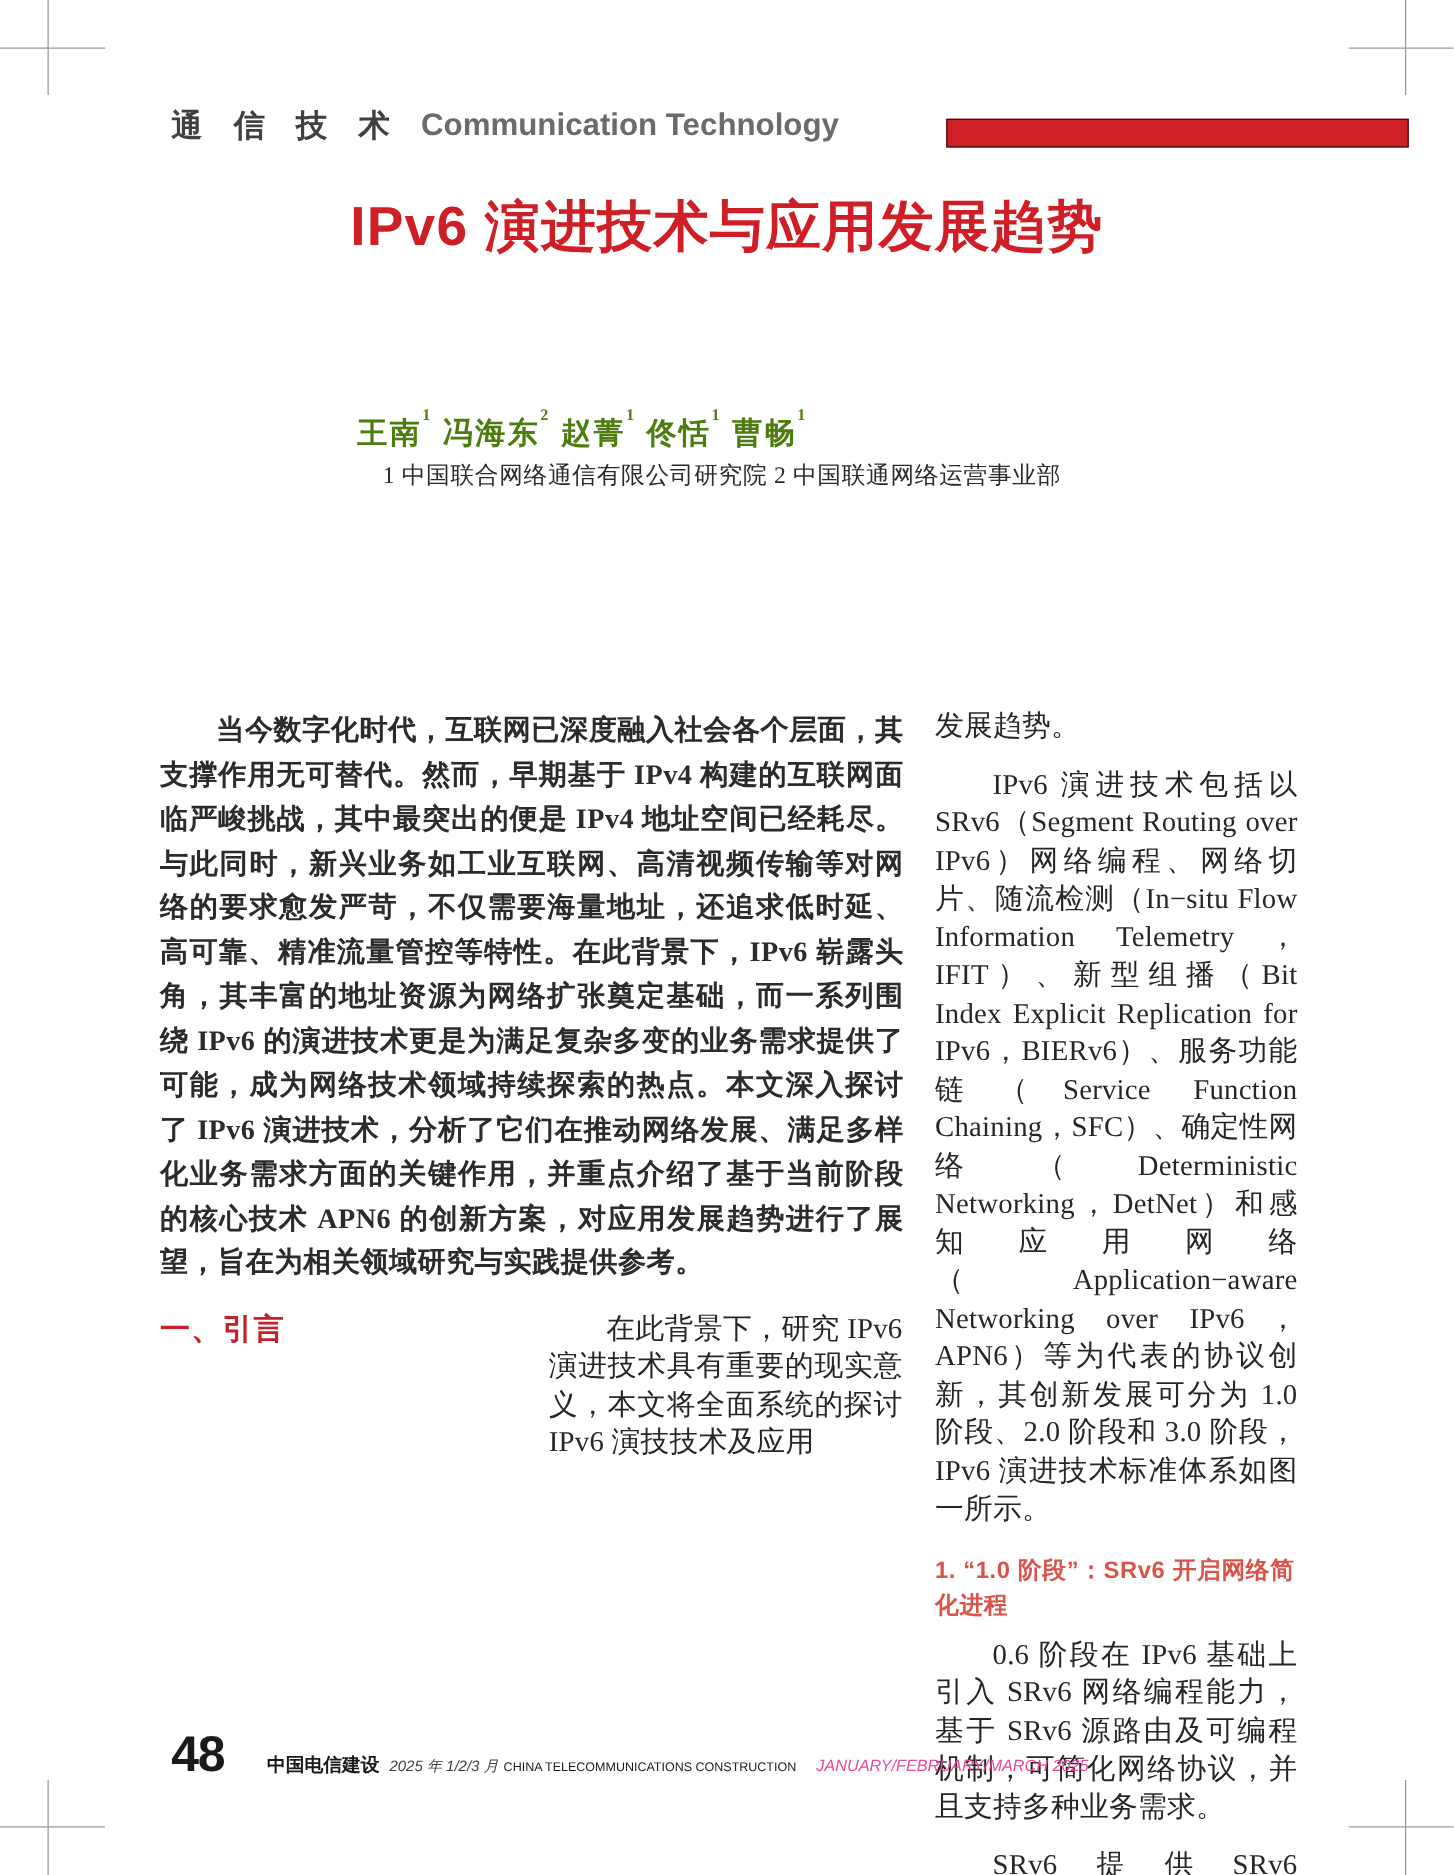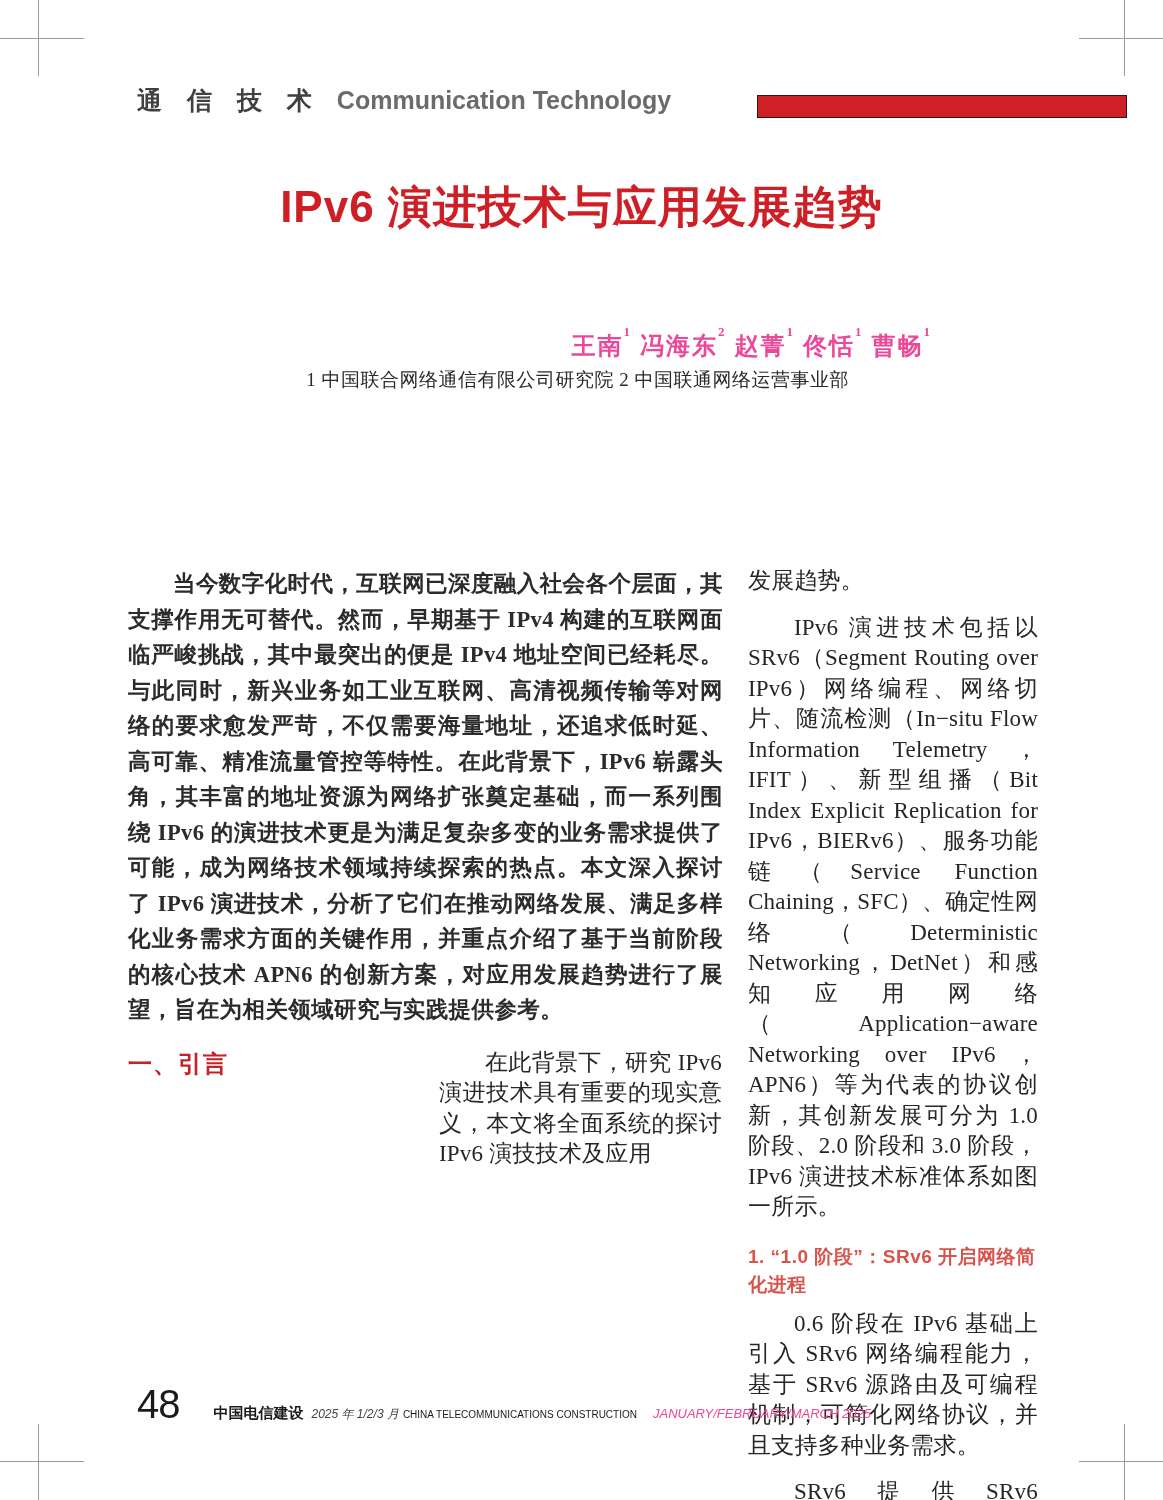--- a/index.html
+++ b/index.html
@@ -35,33 +35,33 @@
   .mast-bar{
     position:absolute;left:757px;top:95px;
     width:370px;height:23px;
     background:#cf2027;
     border:1.5px solid #3a1214;
     box-sizing:border-box;
   }
 
   
   .doc-title{
-    position:absolute;left:0;top:178px;width:1163px;
+    position:absolute;left:0;top:152px;width:1163px;
     text-align:center;
     font-family:"Liberation Sans", sans-serif;
     font-weight:bold;font-size:44px;color:#cf1f26;
     letter-spacing:1px;
   }
 
   
   .authors{
     position:absolute;left:0;top:330px;width:932px;
-    text-align:right;
-    font-family:"Liberation Serif", serif;
-    font-weight:bold;font-size:24px;color:#ec4899;
+    text-align:center;
+    font-family:"Liberation Serif", serif;
+    font-weight:bold;font-size:24px;color:#4d7c0f;
     letter-spacing:2px;
   }
   .authors sup{font-size:13px;font-weight:bold;top:-.7em;position:relative;}
   .affil{
     position:absolute;left:0;top:367px;width:1155px;
     text-align:center;
     font-family:"Liberation Serif", serif;
     font-size:19px;color:#2a2a2a;letter-spacing:.5px;
   }
 
@@ -120,21 +120,21 @@
     text-justify:inter-character;
   }
 
   
   .footer{
     position:absolute;left:137px;top:1382px;
     display:flex;align-items:baseline;
   }
   .pageno{
     font-family:"Liberation Sans", sans-serif;
-    font-weight:normal;font-size:40px;color:#1a1a1a;
+    font-weight:bold;font-size:40px;color:#1a1a1a;
     letter-spacing:-1px;
   }
   .foot-cn{
     font-family:"Liberation Sans", sans-serif;
     font-weight:bold;font-size:15px;color:#1a1a1a;
     margin-left:34px;letter-spacing:0px;
   }
   .foot-date-cn{
     font-family:"Liberation Sans", sans-serif;
     font-size:12px;color:#404040;font-style:italic;

